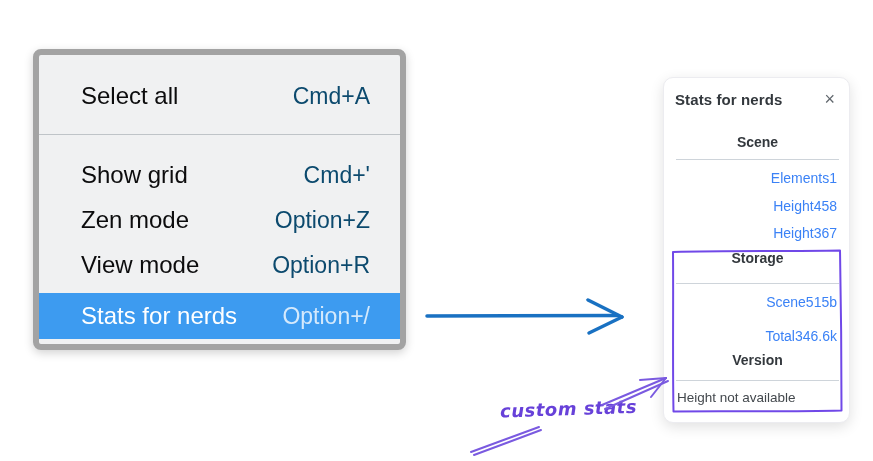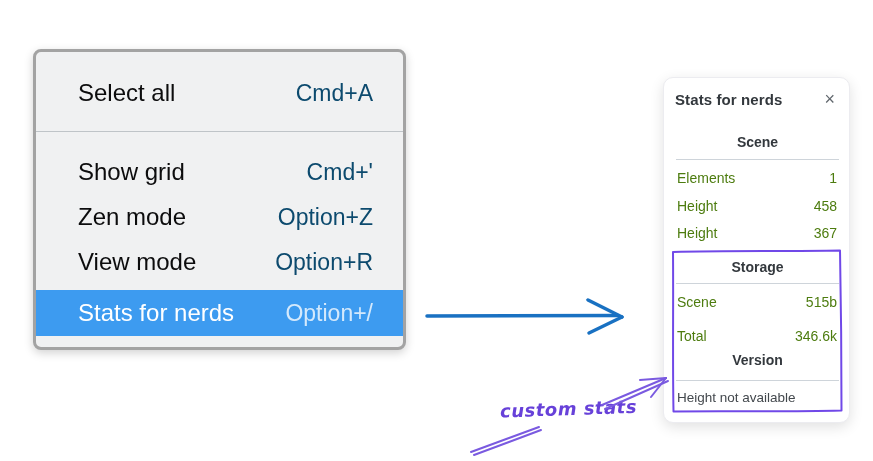--- a/index.html
+++ b/index.html
@@ -5,21 +5,21 @@
   * { margin: 0; padding: 0; box-sizing: border-box; }
   html, body { width: 873px; height: 461px; background: #ffffff; overflow: hidden; }
   body { font-family: "Liberation Sans", sans-serif; position: relative; }
 
   .canvas { position: absolute; left: 0; top: 0; width: 873px; height: 461px; background: #ffffff; }
 
   
   .context-menu {
     position: absolute; left: 33px; top: 49px; width: 373px; height: 301px;
     background: #f0f1f2;
-    border: 3px solid #a3a3a3;
+    border: 6px solid #a3a3a3;
     border-radius: 8px;
     box-shadow: 0 3px 10px rgba(0,0,0,0.18);
   }
   .menu-item {
     position: absolute; left: 0; width: 100%; height: 46px;
     display: flex; align-items: center; justify-content: space-between;
     padding: 0 30px 0 42px;
     font-size: 24px; color: #0c0c0d;
   }
   .menu-item .shortcut { font-size: 23px; color: #0c4a6e; }
@@ -51,32 +51,32 @@
   .sec-heading {
     position: absolute; left: 12px; width: 163px; text-align: center;
     font-size: 14px; font-weight: bold; color: #33383d;
   }
   .sec-rule {
     position: absolute; left: 12px; width: 163px; height: 0;
     border-top: 1px solid #ced4da;
   }
   .stat-row {
     position: absolute; left: 13px; width: 160px; height: 18px;
-    display: flex; align-items: center; justify-content: space-between;
-    font-size: 14px; color: #4d7c0f;
+    display: flex; align-items: center; justify-content: flex-end;
+    font-size: 14px; color: #3b82f6;
   }
   .panel-note {
     position: absolute; left: 13px; width: 162px;
     font-size: 13.5px; color: #43484d; white-space: nowrap;
   }
 
   
   .h-scene   { top: 56px; }  .r-scene-rule   { top: 81px; }
   .row-elements { top: 91px; } .row-width { top: 119px; } .row-height { top: 146px; }
-  .h-storage { top: 181px; } .r-storage-rule { top: 205px; }
+  .h-storage { top: 172px; } .r-storage-rule { top: 205px; }
   .row-scene { top: 215px; } .row-total { top: 241px; margin-top: 8px; }
   .h-version { top: 274px; } .r-version-rule { top: 302px; }
   .note-version { top: 312px; }
 
   
   .annotation-label {
     position: absolute; left: 500px; top: 398px; width: 150px;
     font-family: "DejaVu Sans", sans-serif;
     font-style: italic; font-size: 18px; font-weight: bold;
     color: #6741d9; letter-spacing: 0.5px;

